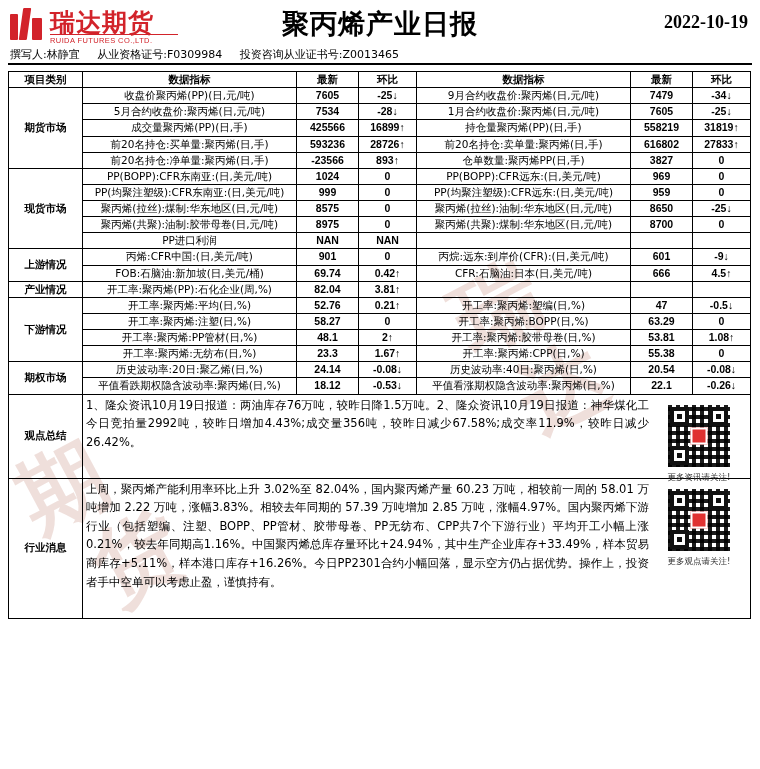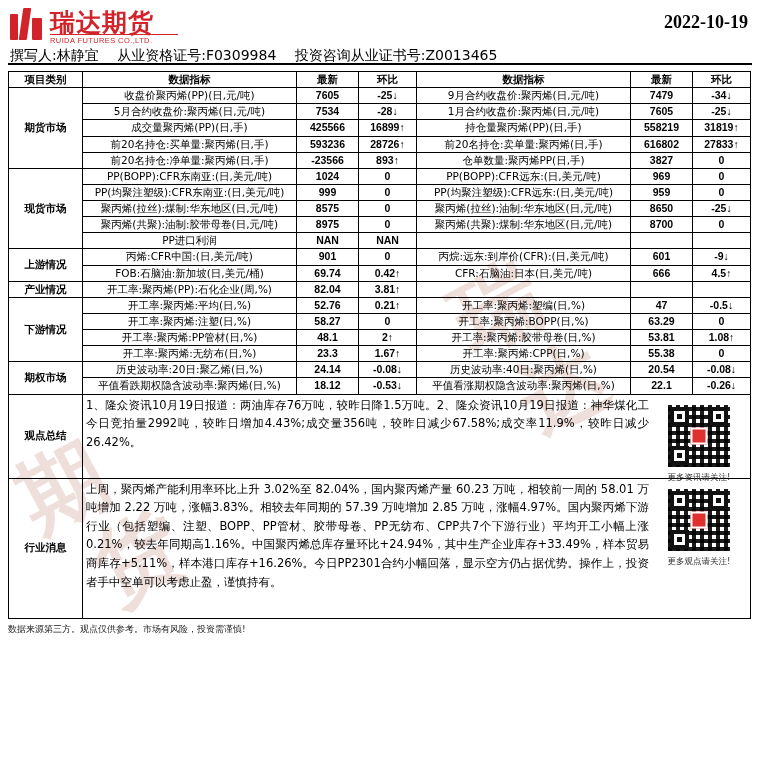--- a/index.html
+++ b/index.html
@@ -82,21 +82,21 @@
     letter-spacing: 1px;
     font-family: "DejaVu Sans", sans-serif;
   }
   .title-date {
     position: absolute; right: 12px; top: 12px;
     font-size: 18px; font-weight: bold; color: #000;
     font-family: "Liberation Serif", serif;
   }
   .byline {
     position: absolute; left: 10px; top: 47px;
-    font-size: 14px; color: #000;
+    font-size: 11px; color: #000;
     font-family: "DejaVu Sans", sans-serif;
   }
   .byline span { margin-right: 14px; }
   .hdr-rule {
     position: absolute; left: 8px; right: 8px; top: 63px;
     height: 2px; background: #000;
   }
 
   
   table.main {
@@ -212,20 +212,21 @@
     <div class="logo-wrap">
       <div class="logo-mark">
         <div class="bar b1"></div>
           <div class="bar b2"></div>
           <div class="bar b3"></div>
       </div>
       <div class="logo-cn">瑞达期货</div>
       <div class="logo-rule"></div>
       <div class="logo-en">RUIDA FUTURES CO.,LTD.</div>
     </div>
+    <div class="title-main">聚丙烯产业日报</div>
     <div class="title-date">2022-10-19</div>
     <div class="byline">
       <span>撰写人:林静宜</span>
       <span>从业资格证号:F0309984</span>
       <span>投资咨询从业证书号:Z0013465</span>
     </div>
     <div class="hdr-rule"></div>
   </div>
 
   <table class="main">
@@ -446,14 +447,13 @@
                 </span>
                 <span class="ctr"></span>
               </div>
               <div class="qr-cap">更多观点请关注!</div>
             </div>
           </td>
         </tr>
       </tbody>
   </table>
 
-  <div class="footer">数据来源第三方。观点仅供参考。市场有风险，投资需谨慎!</div>
 </div>
 
 </body></html>

